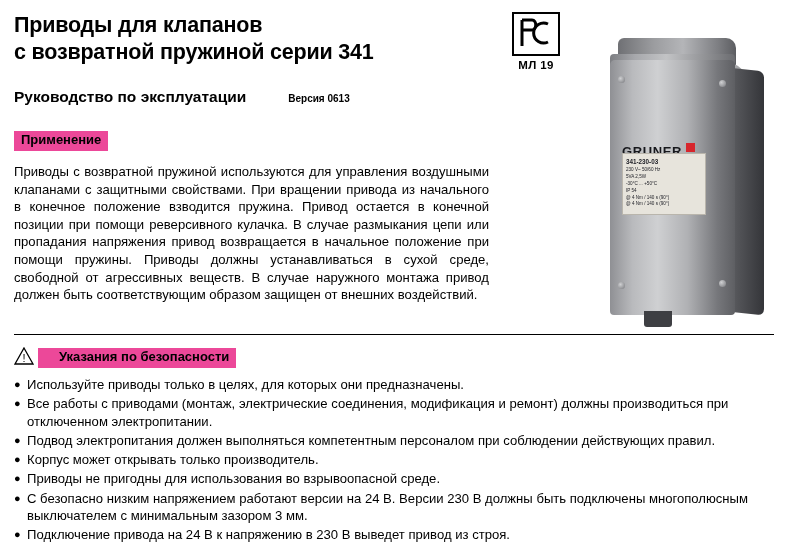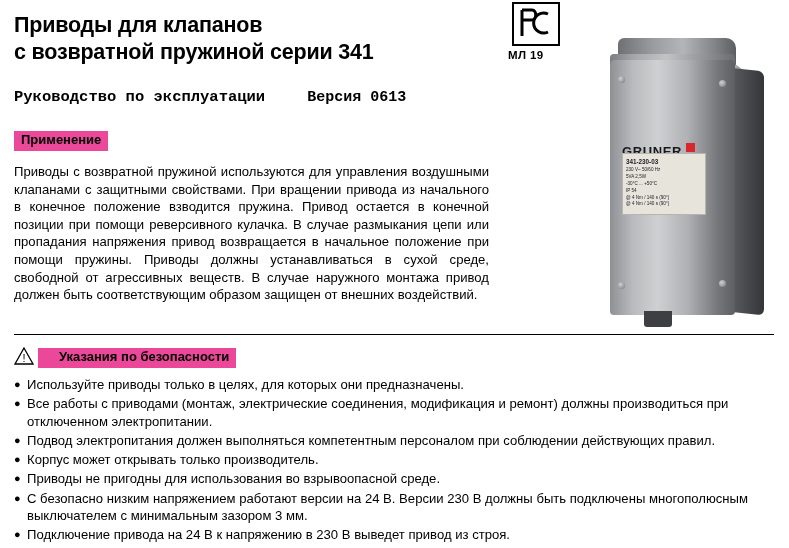--- a/index.html
+++ b/index.html
@@ -35,39 +35,38 @@
     letter-spacing: -0.2px;
   }
 
   .subtitle-row {
     position: absolute;
     left: 14px;
     top: 88px;
     width: 480px;
     display: flex;
     align-items: baseline;
-    font-family: Liberation Mono, monospace;
   }
   .subtitle {
     font-size: 15.5px;
     font-weight: bold;
   }
   .version {
-    font-size: 15px;
+    font-size: 10px;
     font-weight: bold;
     margin-left: 42px;
   }
 
   
   .gost-mark {
     position: absolute;
     left: 508px;
-    top: 2px;
+    top: 12px;
     width: 56px;
-    text-align: left;
+    text-align: center;
   }
   .gost-box {
     width: 44px;
     height: 40px;
     border: 2px solid #000;
     margin: 0 auto;
     position: relative;
   }
   .gost-label {
     font-size: 11.5px;

